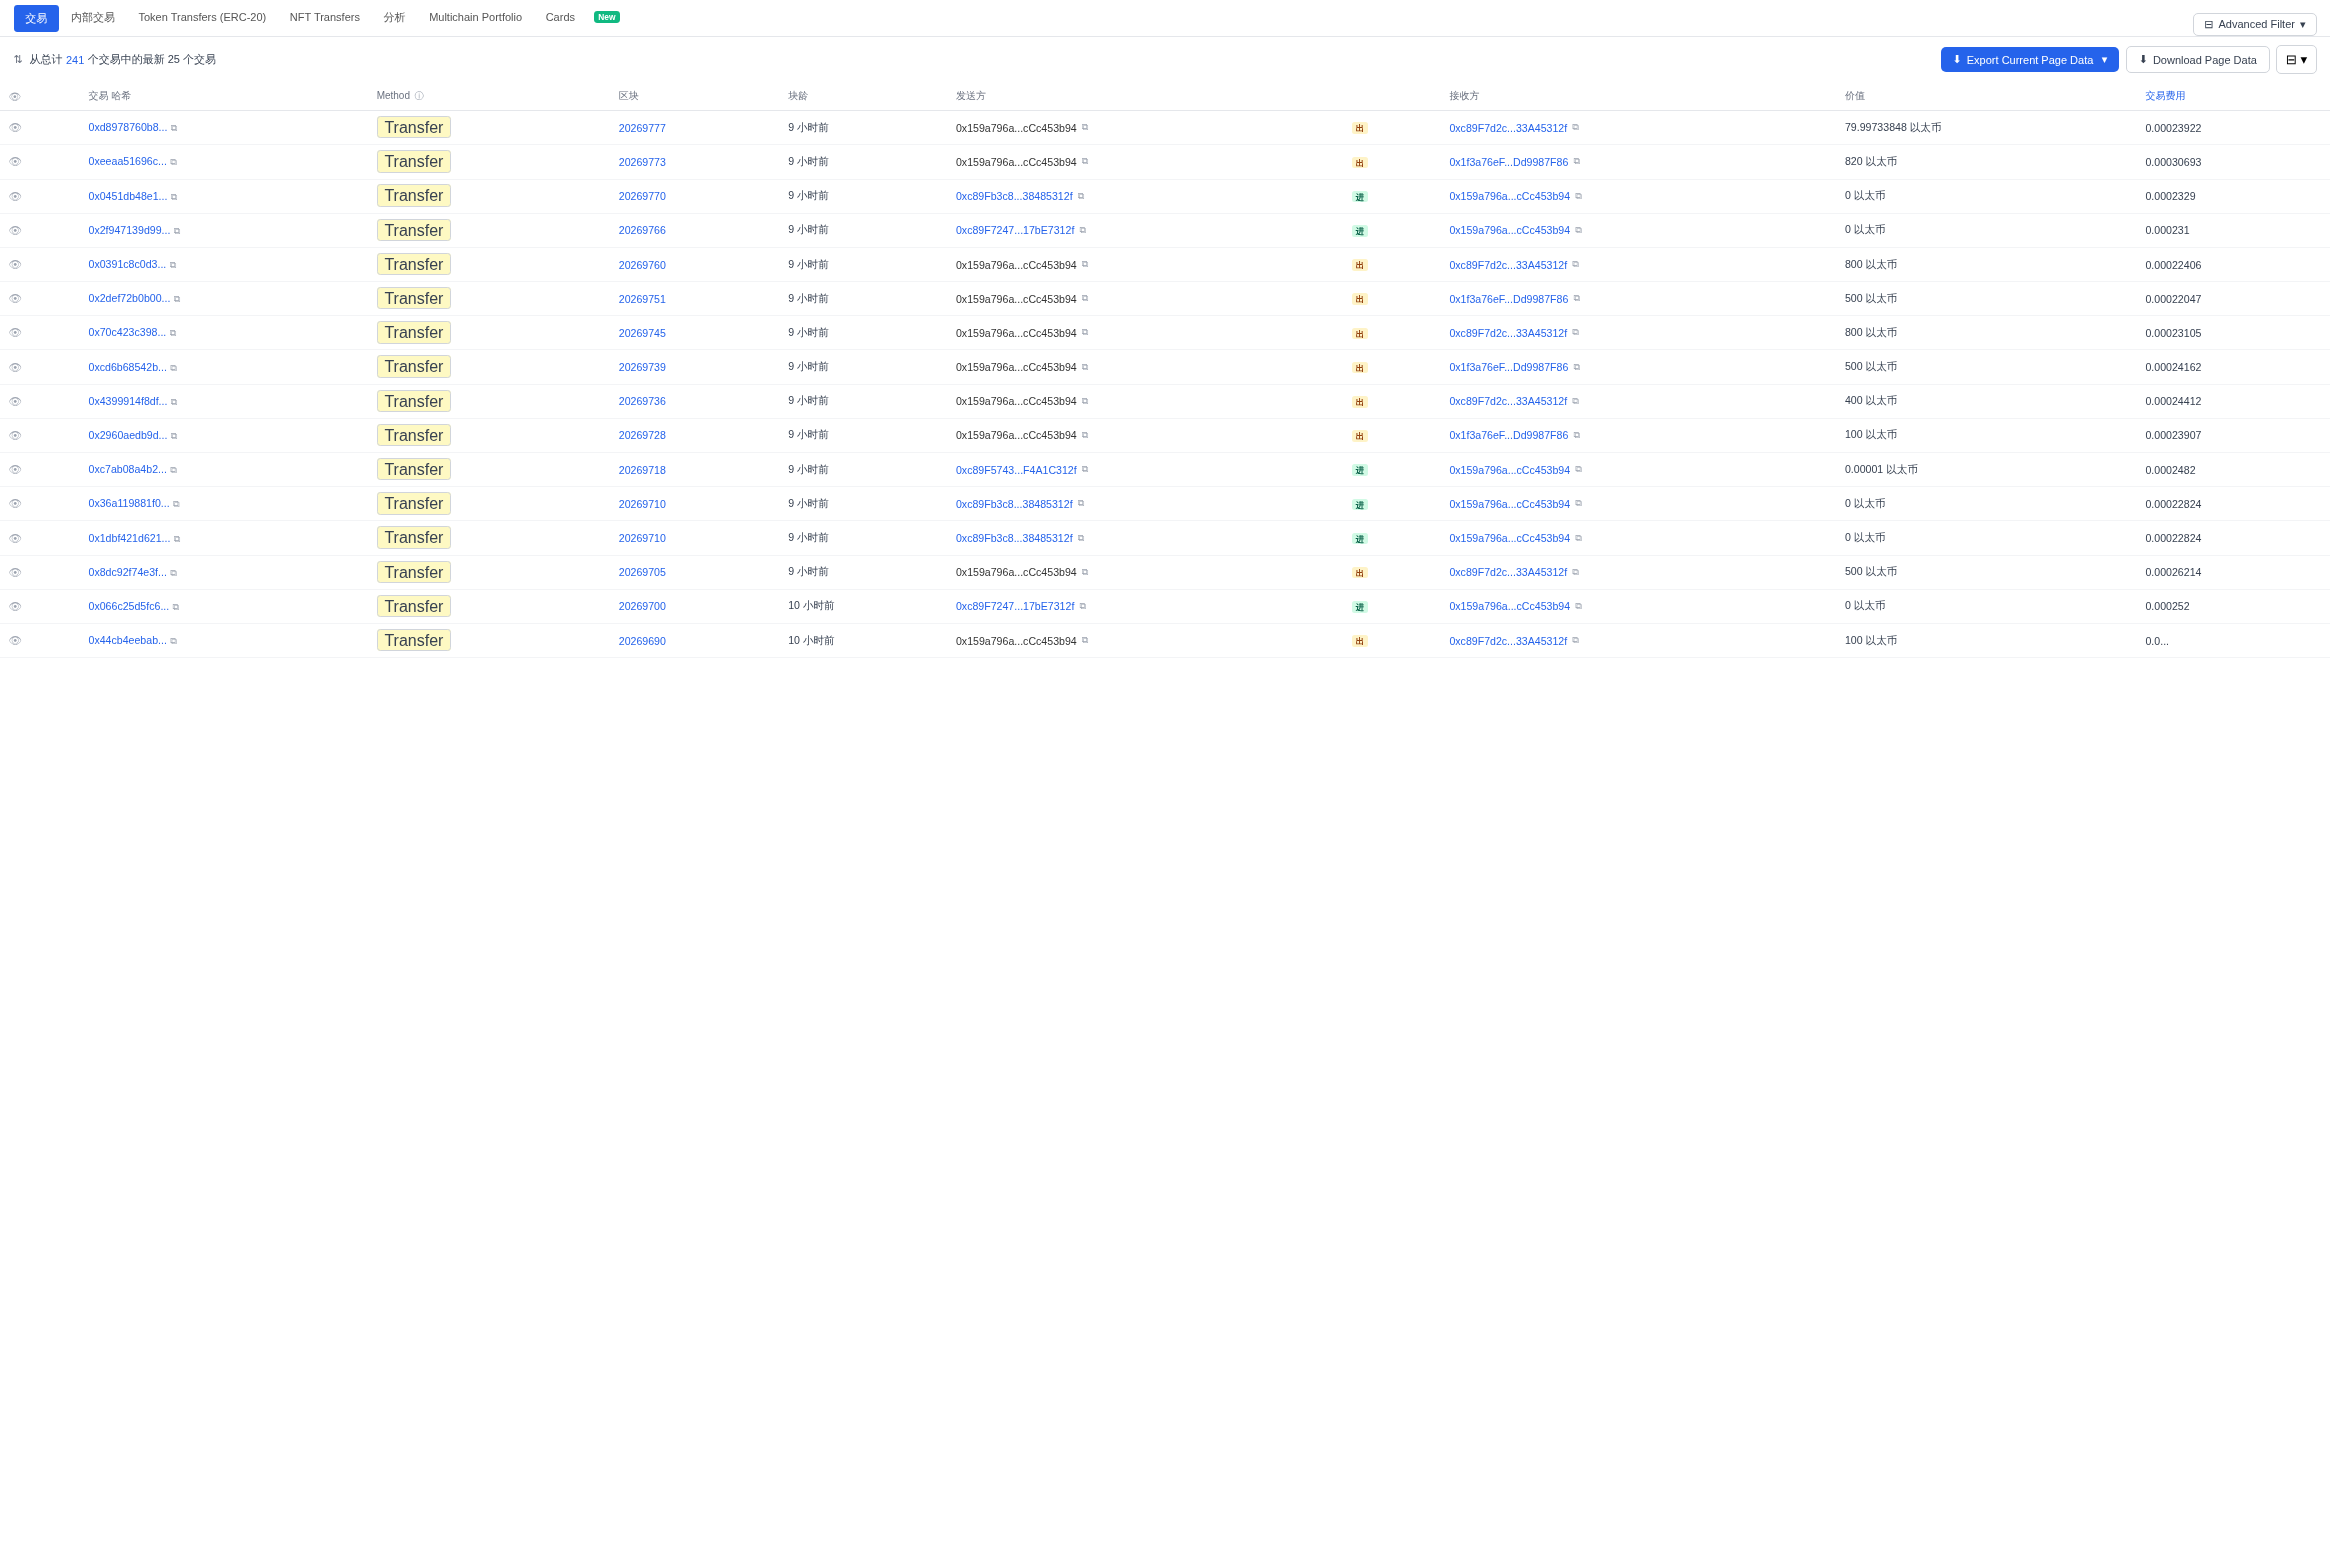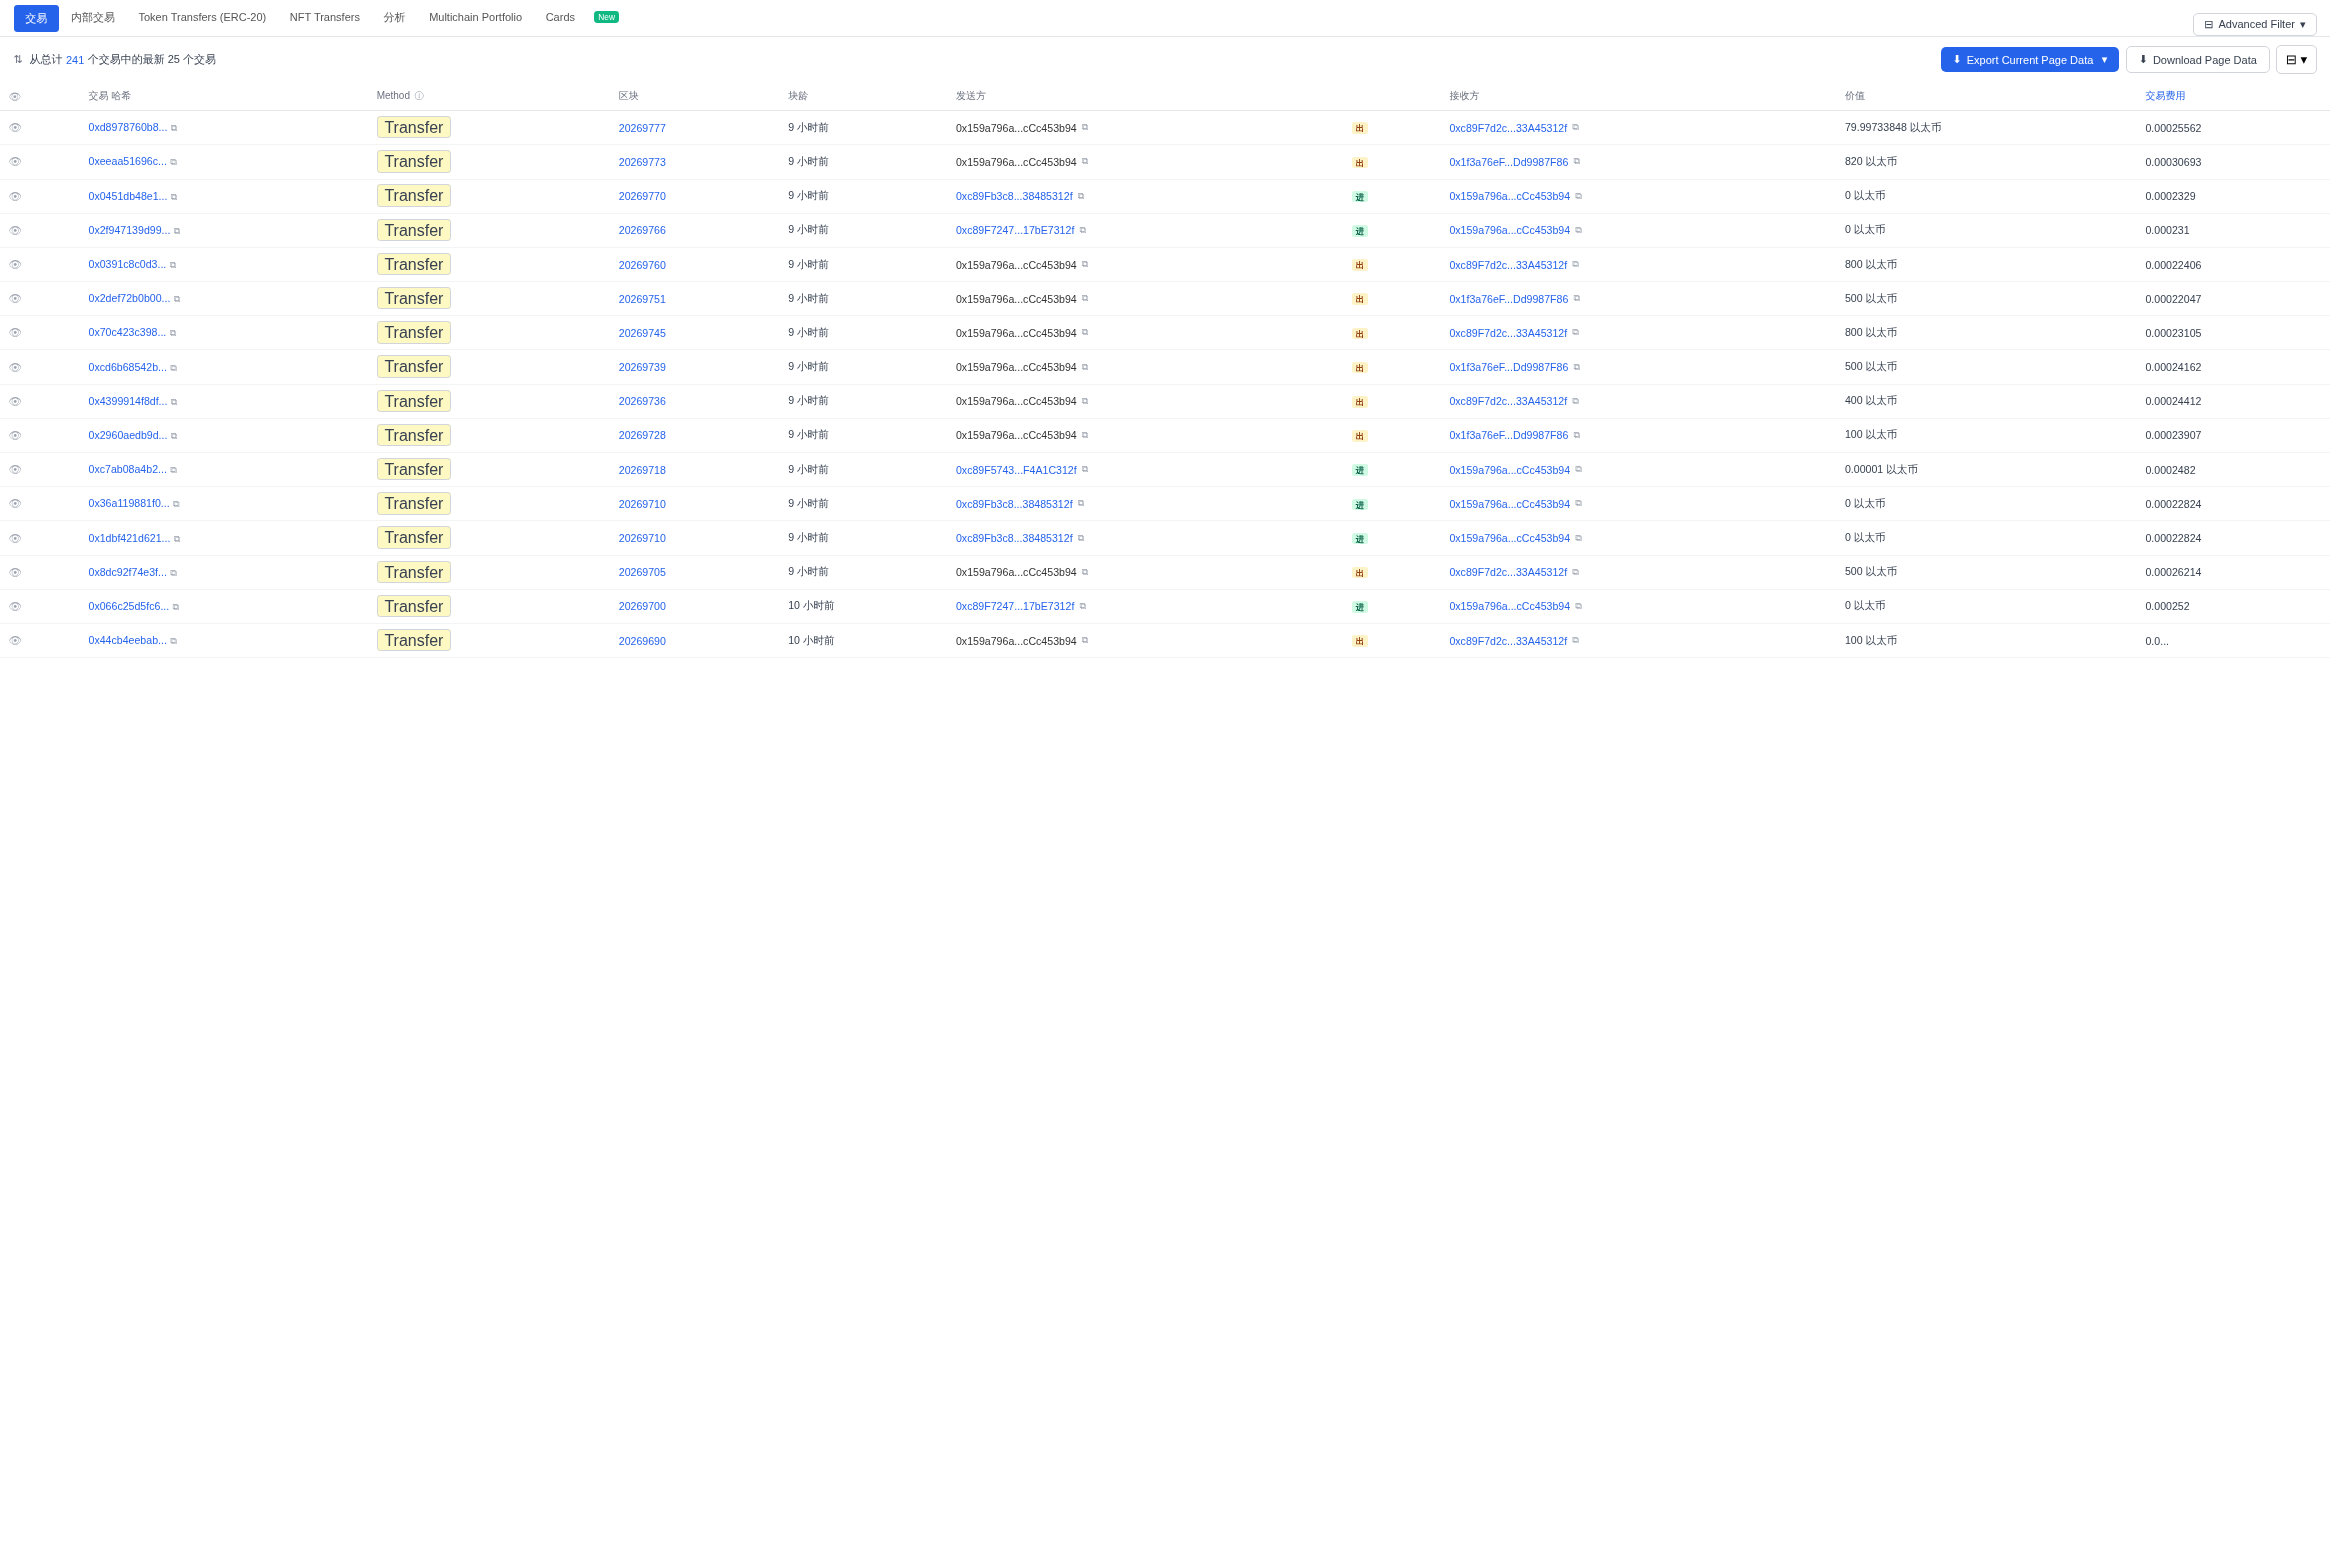--- a/index.html
+++ b/index.html
@@ -3,21 +3,21 @@
   <meta charset="utf-8">
   <style>
     * { box-sizing: border-box; margin: 0; padding: 0; }
     body { font-family: -apple-system, BlinkMacSystemFont, 'Segoe UI', sans-serif; font-size: 11px; background: #fff; color: #333; }
     
     
     .top-nav { display: flex; align-items: flex-end; border-bottom: 0.8px solid #e5e7eb; padding: 0 13.5px; height: 37px; background: #fff; }
     .nav-tab { padding: 0 11.8px; height: 37px; display: flex; align-items: center; cursor: pointer; font-size: 11px; color: #555; white-space: nowrap; border-bottom: 1.7px solid transparent; }
     .nav-tab.active { color: #fff; background: #2563eb; border-radius: 3.4px; border-bottom: none; height: 27px; margin-top: auto; margin-bottom: auto; }
     .nav-tab-cards { display: flex; align-items: center; gap: 19px; }
-    .badge-new { background: #10b981; color: #fff; border-radius: 3.4px; font-size: 8.4px; padding: 0.8px 4.2px; font-weight: 400; }
+    .badge-new { background: #10b981; color: #fff; border-radius: 3.4px; font-size: 8.4px; padding: 0.8px 4.2px; font-weight: 700; }
     .nav-spacer { flex: 1; }
     .advanced-filter-btn { display: flex; align-items: center; gap: 5px; border: 0.8px solid #d1d5db; border-radius: 5px; padding: 4.2px 10px; cursor: pointer; font-size: 11px; color: #374151; background: #fff; }
     
     
     .subtitle-bar { display: flex; align-items: center; padding: 8.4px 13.5px; justify-content: space-between; }
     .subtitle-text { font-size: 11px; color: #374151; display: flex; align-items: center; gap: 3.4px; }
     .subtitle-text .count { color: #2563eb; font-weight: 400; }
     .btn-group { display: flex; align-items: center; gap: 6.8px; }
     .export-btn { background: #2563eb; color: #fff; border: none; border-radius: 5px; padding: 5.9px 11.8px; cursor: pointer; font-size: 11px; display: flex; align-items: center; gap: 5px; }
     .export-btn .dropdown-arrow { margin-left: 3.4px; }
@@ -137,21 +137,21 @@
             </div>
           </td>
           <td><span class="addr-out">出</span></td>
           <td>
             <div class="receiver-cell">
               <a class="tx-link" href="#">0xc89F7d2c...33A45312f</a>
               <span class="copy-icon">⧉</span>
             </div>
           </td>
           <td><span class="value-text">79.99733848 以太币</span></td>
-          <td><span class="fee-text">0.00025562</span></td>
+          <td><span class="fee-text">0.00023922</span></td>
         </tr>
         <tr>
           <td><span class="eye-icon">👁</span></td>
           <td><a class="tx-link" href="#">0xeeaa51696c...</a><span class="copy-icon">⧉</span></td>
           <td><span class="method-badge">Transfer</span></td>
           <td><a class="block-link" href="#">20269773</a></td>
           <td><span class="age-text">9 小时前</span></td>
           <td>
             <div class="sender-cell">
               <span>0x159a796a...cCc453b94</span>

